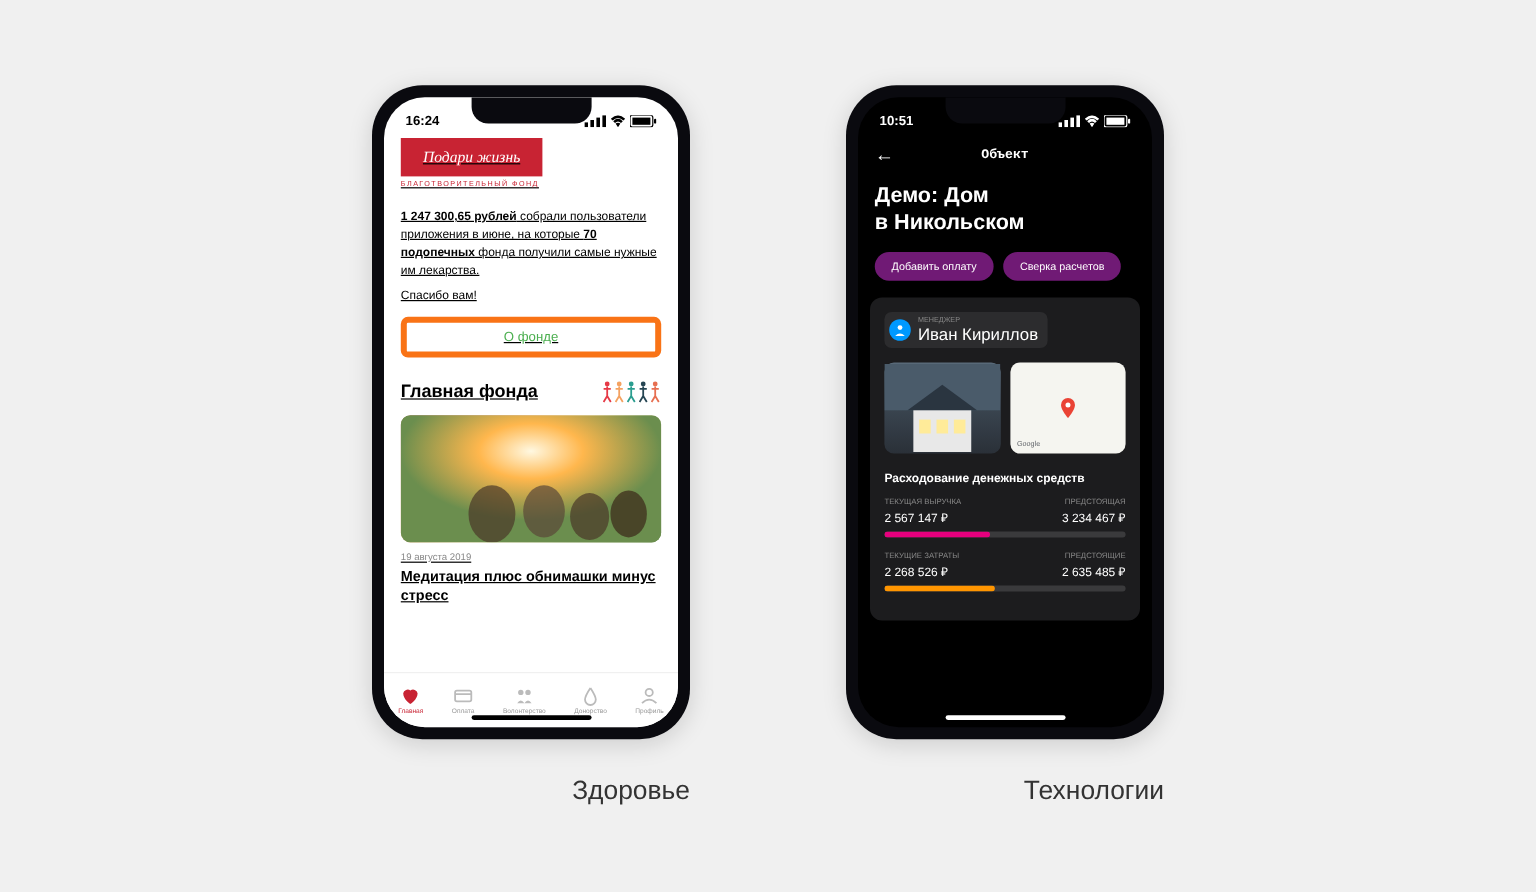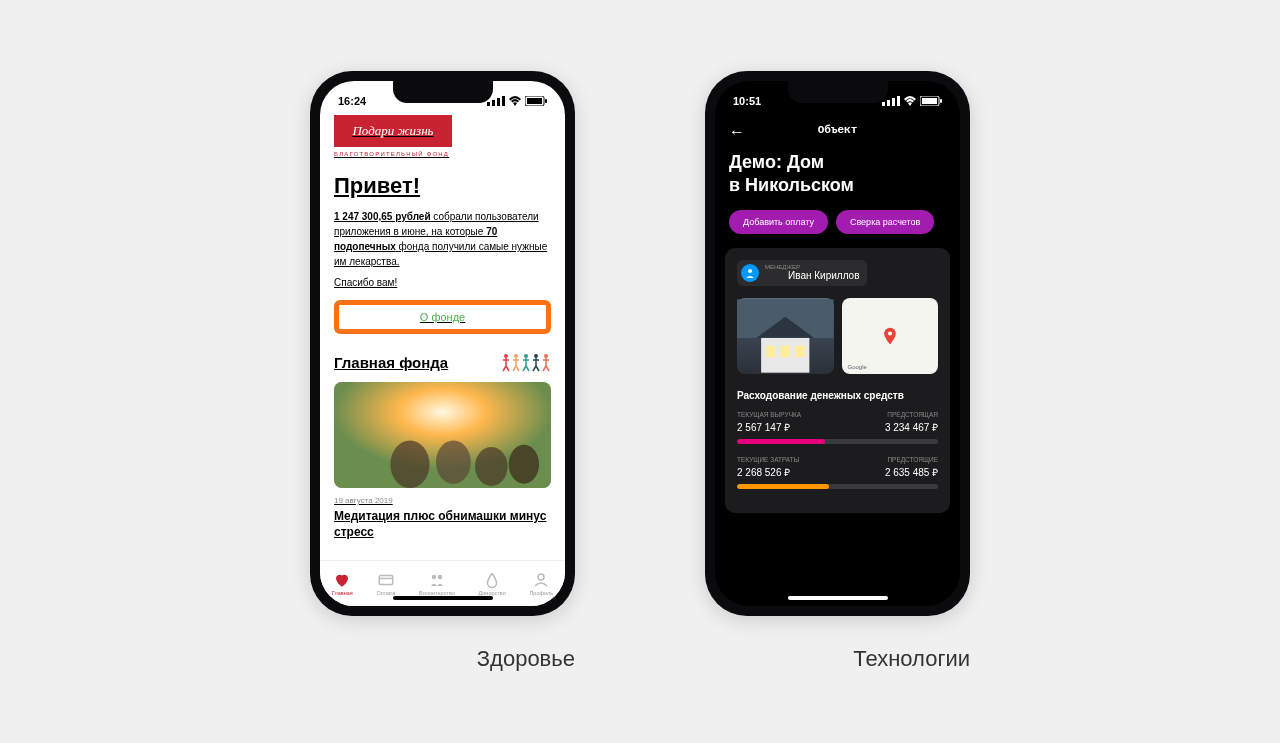--- a/index.html
+++ b/index.html
@@ -39,27 +39,27 @@
 
 .phone-2 .phone-inner { background: #000; }
 .phone-2 .status-bar { color: #fff; }
 .phone-2 .home-indicator { background: #fff; }
 .p2-header { padding: 0 14px; }
 .p2-nav { display: flex; align-items: center; position: relative; height: 30px; }
 .back-btn { color: #fff; font-size: 16px; position: absolute; left: 0; cursor: pointer; }
 .p2-nav-title { color: #fff; font-size: 11px; font-weight: 600; text-align: center; width: 100%; font-family: Liberation Mono, monospace; }
 .p2-title { color: #ffffff; font-size: 18px; font-weight: 700; line-height: 1.3; margin: 6px 0 12px; }
 .p2-buttons { display: flex; gap: 8px; margin-bottom: 14px; }
-.pill-btn { background: #a21caf; color: #fff; font-size: 9px; font-weight: 500; padding: 7px 14px; border-radius: 14px; cursor: pointer; border: none; }
+.pill-btn { background: #701a75; color: #fff; font-size: 9px; font-weight: 500; padding: 7px 14px; border-radius: 14px; cursor: pointer; border: none; }
 .p2-card { margin: 0 10px; background: #1c1c1e; border-radius: 10px; padding: 12px; }
 .manager-chip { display: inline-flex; align-items: center; background: #2c2c2e; border-radius: 6px; padding: 4px 8px 4px 4px; gap: 6px; margin-bottom: 12px; }
 .manager-avatar { width: 18px; height: 18px; border-radius: 50%; background: #0099ff; display: flex; align-items: center; justify-content: center; }
 .manager-text { display: flex; flex-direction: column; }
 .manager-label { font-size: 6px; color: #888; text-transform: uppercase; }
-.manager-name { font-size: 10px; color: #fff; margin-left: 23px; }
+.manager-name { font-size: 14px; color: #fff; }
 .thumbs { display: flex; gap: 8px; margin-bottom: 16px; }
 .thumb { flex: 1; height: 76px; border-radius: 8px; }
 .thumb-house { background: linear-gradient(180deg, #5a6b7a 0%, #3a4550 50%, #2a3038 100%); position: relative; }
 .thumb-map { background: #f5f5f0; position: relative; display: flex; align-items: center; justify-content: center; }
 .google-label { position: absolute; bottom: 4px; left: 6px; font-size: 6px; color: #5f6368; }
 .stats-row { display: flex; justify-content: space-around; margin-bottom: 16px; }
 .stat-col { text-align: center; }
 .stat-label { font-size: 7px; color: #888; text-transform: uppercase; margin-bottom: 4px; }
 .stat-value { font-size: 11px; color: #fff; font-weight: 500; }
 .spend-title { color: #fff; font-size: 10px; font-weight: 600; margin-bottom: 10px; }
@@ -94,21 +94,20 @@
         <svg viewBox="0 0 22 10" width="22">
               <rect x="0" y="0" width="19" height="10" rx="2" fill="none" stroke="#000" stroke-width="1"></rect>
               <rect x="2" y="2" width="15" height="6" fill="#000"></rect>
               <rect x="20" y="3" width="2" height="4" rx="1" fill="#000"></rect>
             </svg>
       </div>
     </div>
     <div class="p1-content">
       <div class="logo-block">Подари жизнь</div>
       <div class="logo-subtitle">БЛАГОТВОРИТЕЛЬНЫЙ ФОНД</div>
-      <div class="greeting">Привет!</div>
       <div class="stat-text">
         <strong>1 247 300,65 рублей</strong><span> собрали пользователи приложения в июне, на которые </span><strong>70 подопечных</strong><span> фонда получили самые нужные им лекарства.</span>
       </div>
       <div class="thanks">Спасибо вам!</div>
       <div class="about-btn">О фонде</div>
       <div class="news-header">
         <div class="news-title">Главная фонда</div>
         <svg width="50" height="20" viewBox="0 0 50 20">
           <g fill="#e63946">
                 <circle cx="5" cy="4" r="2"></circle>

